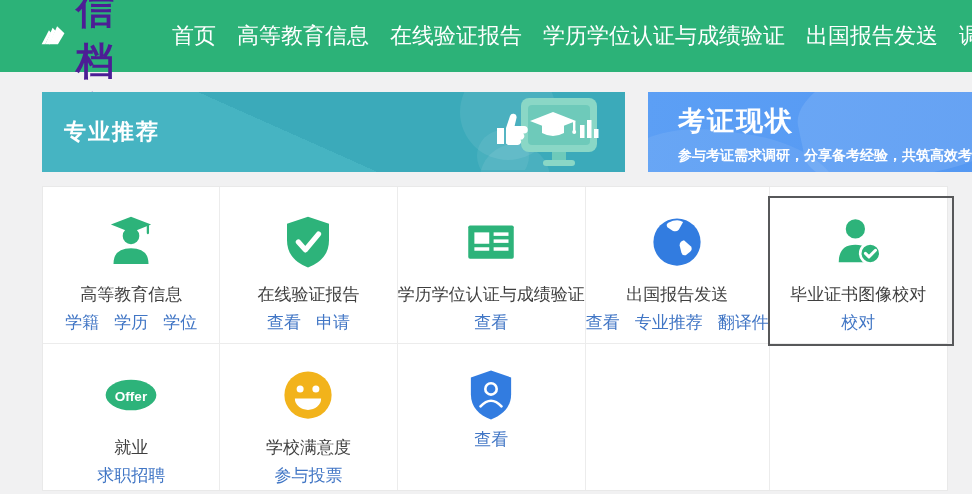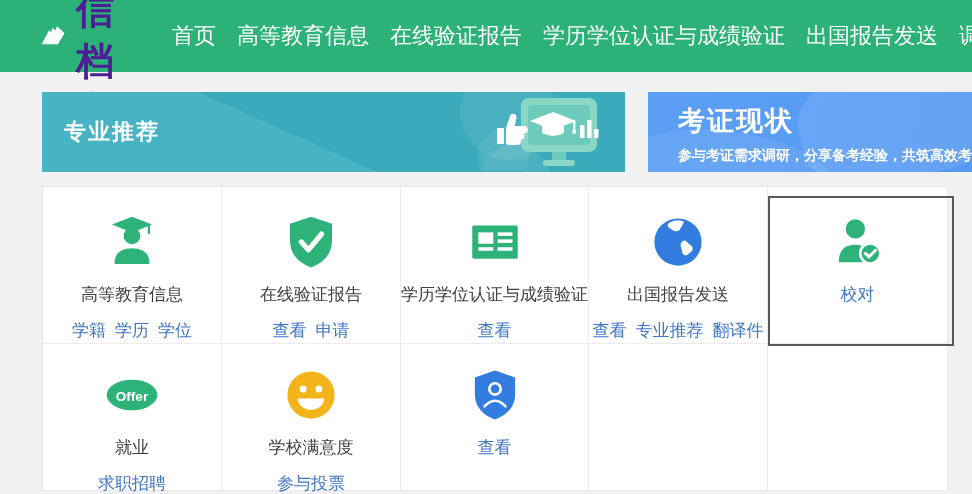--- a/index.html
+++ b/index.html
@@ -51,21 +51,21 @@
     display:grid; grid-template-columns:repeat(5,1fr); grid-template-rows:157px 146px;
   }
   .cell {
     border-right:1px solid #ececec; border-bottom:1px solid #ececec;
     display:flex; flex-direction:column; align-items:center; padding-top:27px;
   }
   .cell:nth-child(5n) { border-right:none; }
   .cell:nth-child(n+6) { border-bottom:none; padding-top:23px; }
   .cell-icon { width:56px; height:56px; flex:none; }
   .cell-title { color:#3f3f3f; font-size:17px; margin-top:13px; white-space:nowrap; }
-  .cell-links { display:flex; gap:9px; margin-top:13px; }
+  .cell-links { display:flex; gap:15px; margin-top:5px; }
   .cell-links a { color:#4176c5; font-size:17px; text-decoration:none; white-space:nowrap; cursor:pointer; }
   .highlight-box {
     position:absolute; left:768px; top:196px; width:186px; height:150px;
     border:2px solid #57585a; pointer-events:none;
   }
 </style>
 </head>
 <body>
 
 <div class="navbar">
@@ -174,20 +174,21 @@
     </div>
   </div>
 
   <div class="cell">
     <svg class="cell-icon" viewBox="0 0 64 64">
       <circle cx="29" cy="17" r="11" fill="#2db37a"></circle>
       <path d="M10 55 q0 -20 19 -20 q19 0 19 20 z" fill="#2db37a"></path>
       <circle cx="46" cy="45" r="11.5" fill="#2db37a" stroke="#fff" stroke-width="3"></circle>
       <polyline points="40.5,45 44.5,49 52,41.5" fill="none" stroke="#fff" stroke-width="3.4" stroke-linecap="round" stroke-linejoin="round"></polyline>
     </svg>
+    <div class="cell-title">毕业证书图像校对</div>
     <div class="cell-links">
       <a>校对</a>
     </div>
   </div>
 
   <div class="cell">
     <svg class="cell-icon" viewBox="0 0 64 64">
       <ellipse cx="32" cy="32" rx="29" ry="17.5" fill="#2db37a"></ellipse>
       <text x="32" y="38.5" text-anchor="middle" font-size="15.5" font-weight="bold" fill="#fff" font-family="Liberation Sans, DejaVu Sans, sans-serif">Offer</text>
     </svg>

